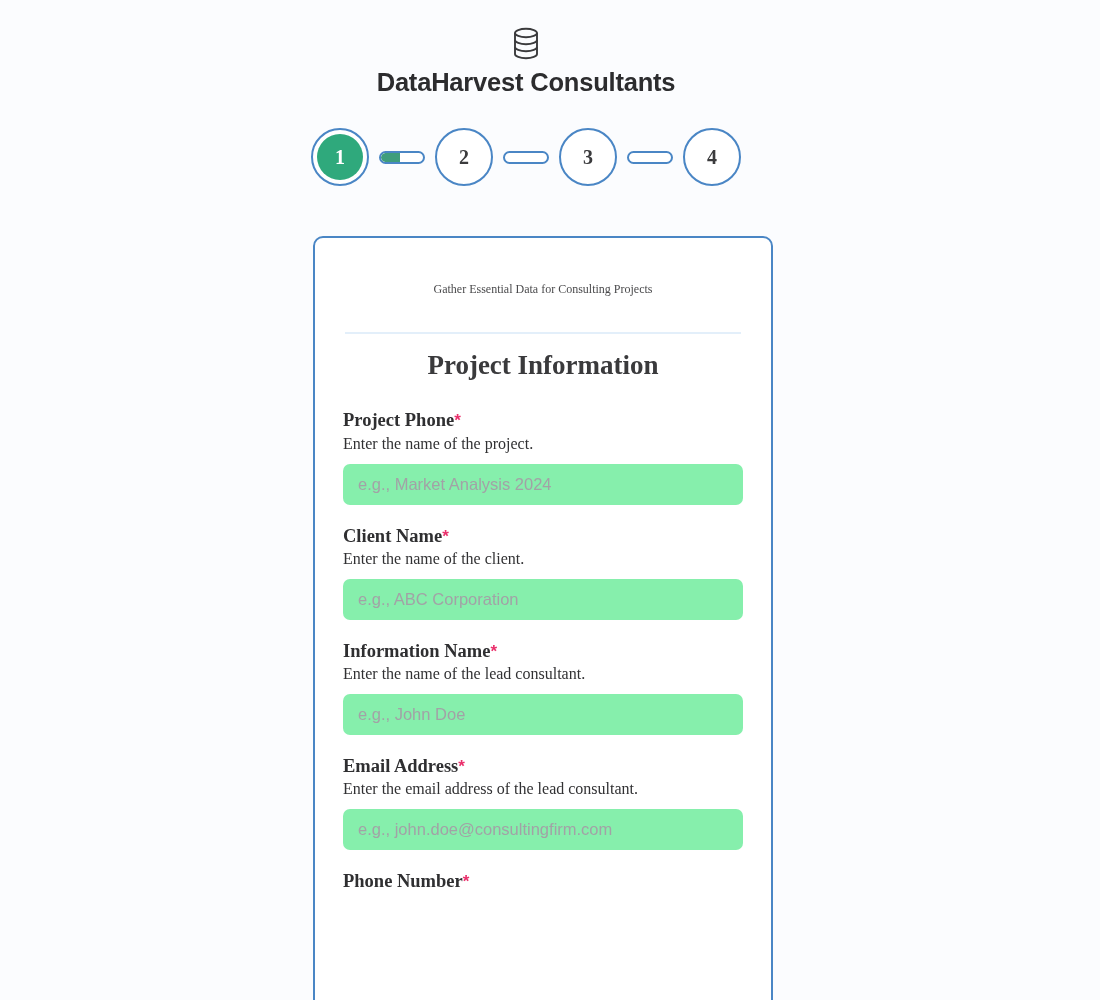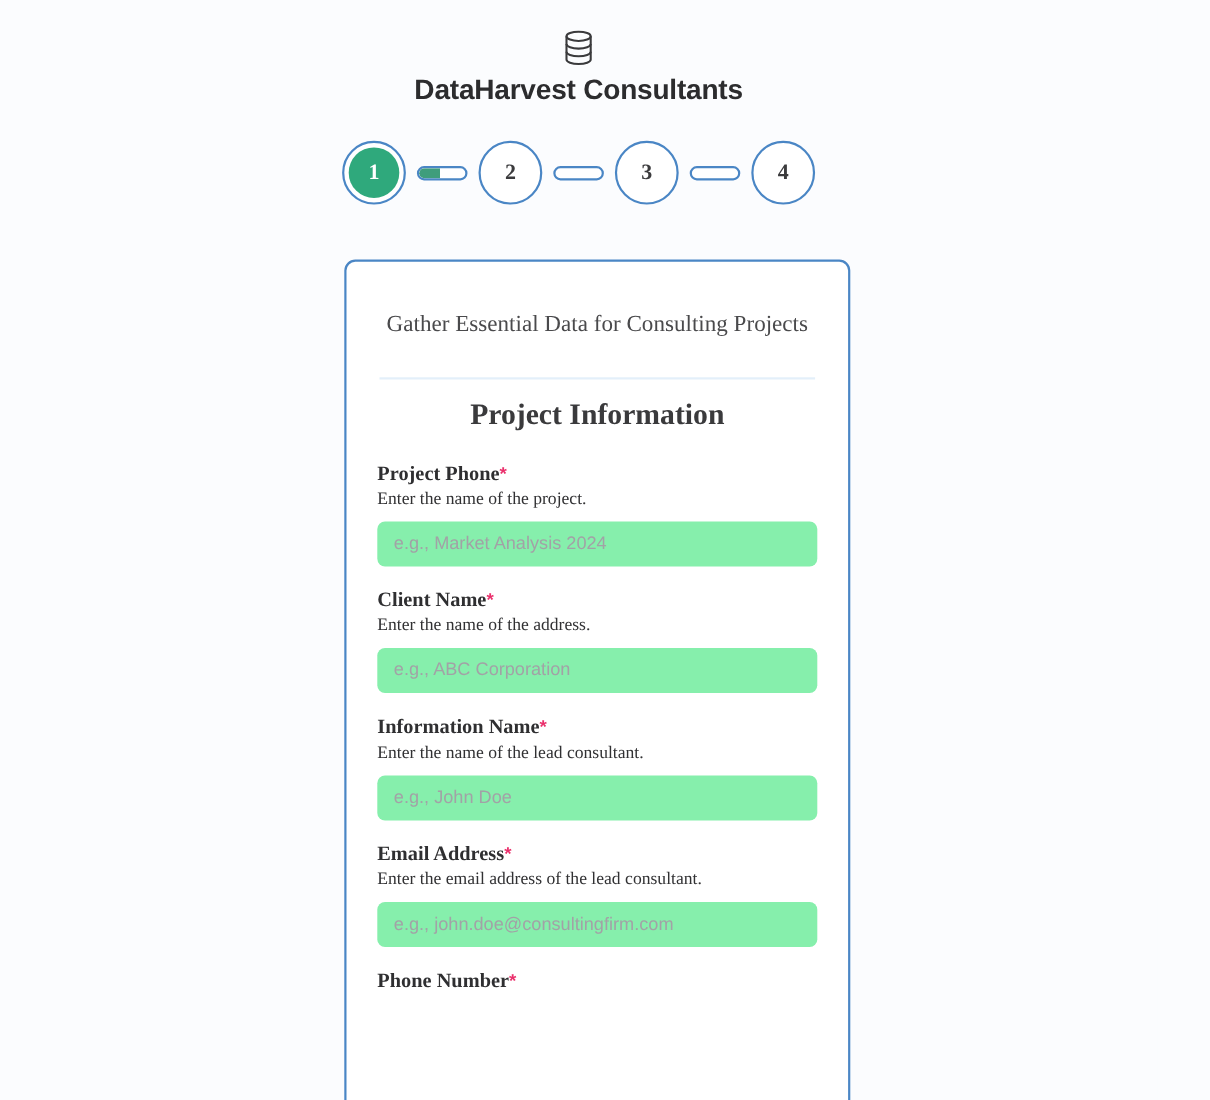--- a/index.html
+++ b/index.html
@@ -120,21 +120,21 @@
     font-size: 29px;
     font-weight: 700;
     color: #3a3a3c;
     letter-spacing: 0.1px;
     line-height: 1.15;
   }
   .card-subtitle {
     text-align: center;
     margin-top: 6px;
     font-family: "Liberation Serif", serif;
-    font-size: 21px;
+    font-size: 12px;
     font-weight: 400;
     color: #4a4a4c;
     line-height: 1.2;
   }
   .divider {
     margin: 36px 2px 0 2px;
     height: 2px;
     background: #e3effa;
     border: 0;
   }
@@ -258,21 +258,21 @@
     <div class="fields">
 
       <div class="field">
         <div class="field-label"><span>Project Phone</span><span class="req" style="color: rgb(234, 47, 107);">*</span></div>
         <div class="field-desc">Enter the name of the project.</div>
         <input class="field-input" type="text" placeholder="e.g., Market Analysis 2024" style="">
       </div>
 
       <div class="field">
         <div class="field-label"><span>Client Name</span><span class="req" style="color: rgb(234, 47, 107);">*</span></div>
-        <div class="field-desc">Enter the name of the address.</div>
+        <div class="field-desc">Enter the name of the client.</div>
         <input class="field-input" type="text" placeholder="e.g., ABC Corporation" style="">
       </div>
 
       <div class="field">
         <div class="field-label"><span>Information Name</span><span class="req" style="color: rgb(234, 47, 107);">*</span></div>
         <div class="field-desc">Enter the name of the lead consultant.</div>
         <input class="field-input" type="text" placeholder="e.g., John Doe" style="">
       </div>
 
       <div class="field">

